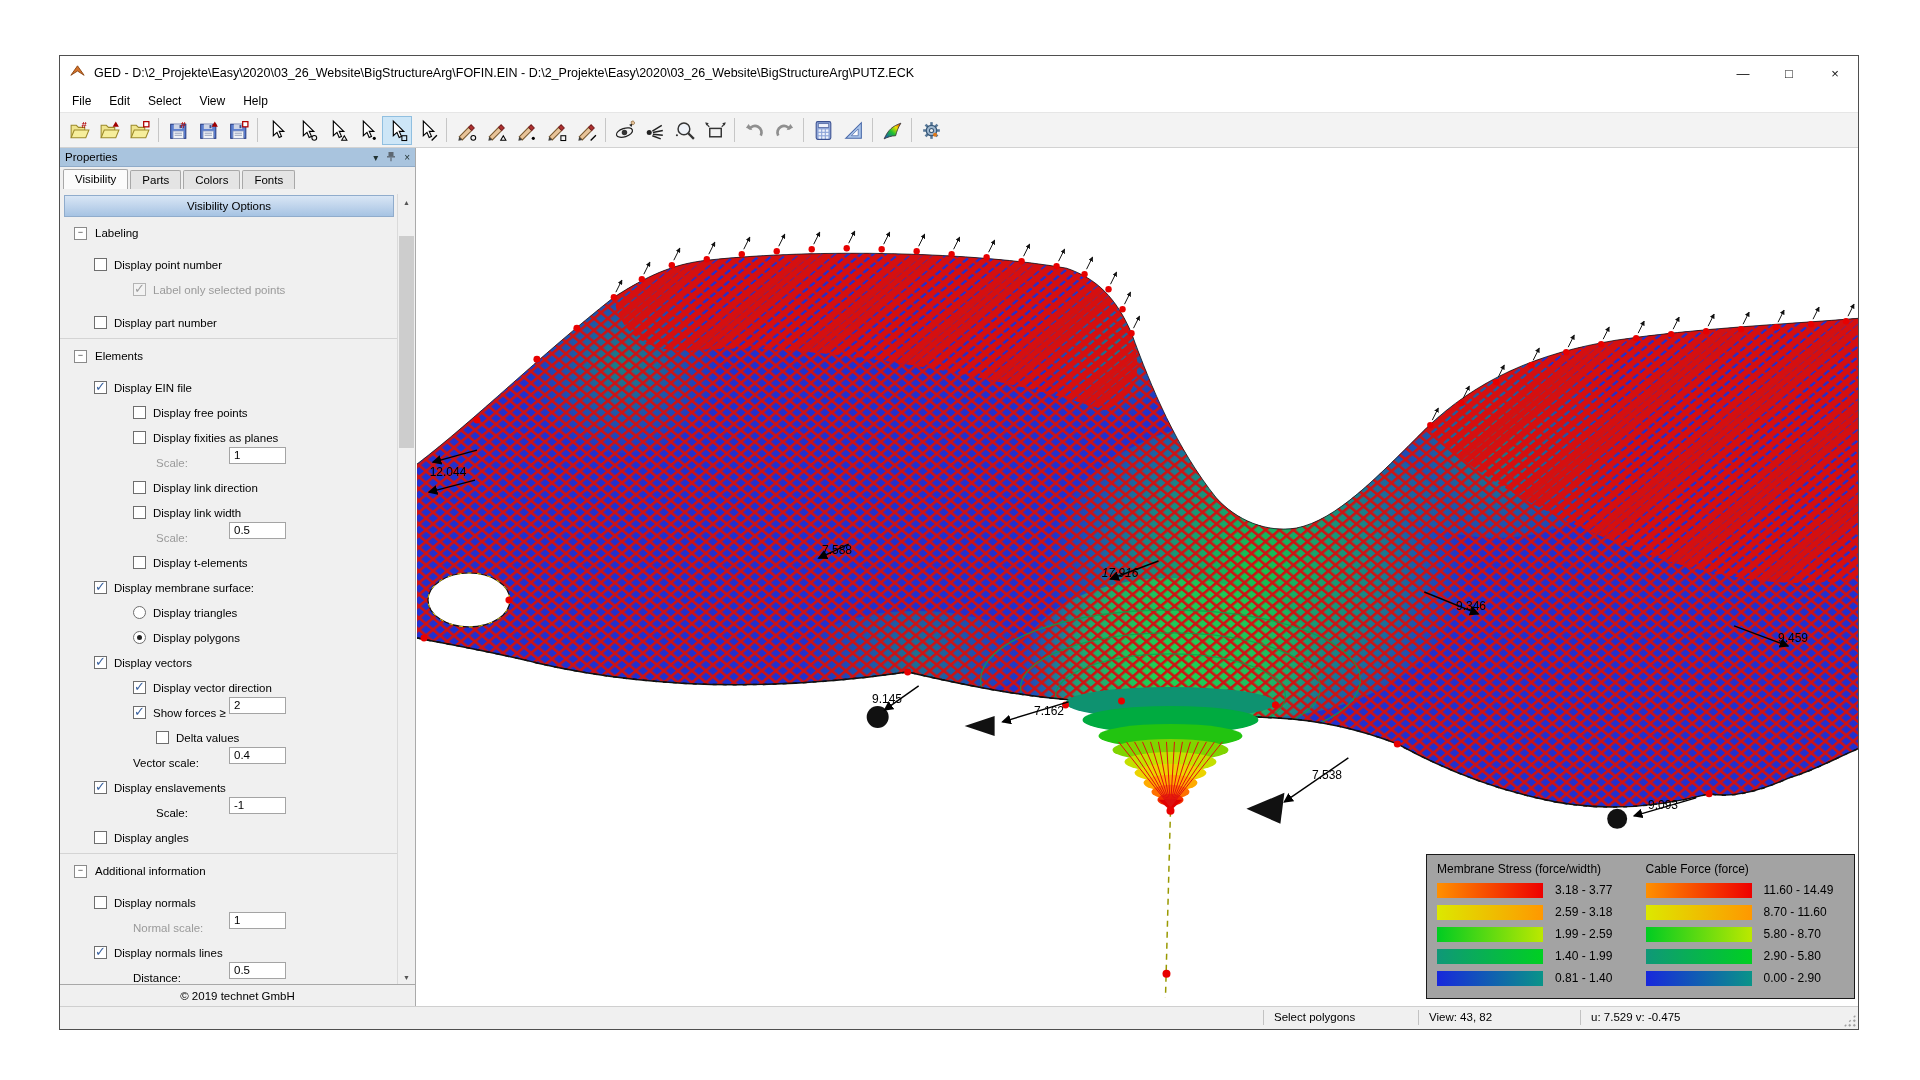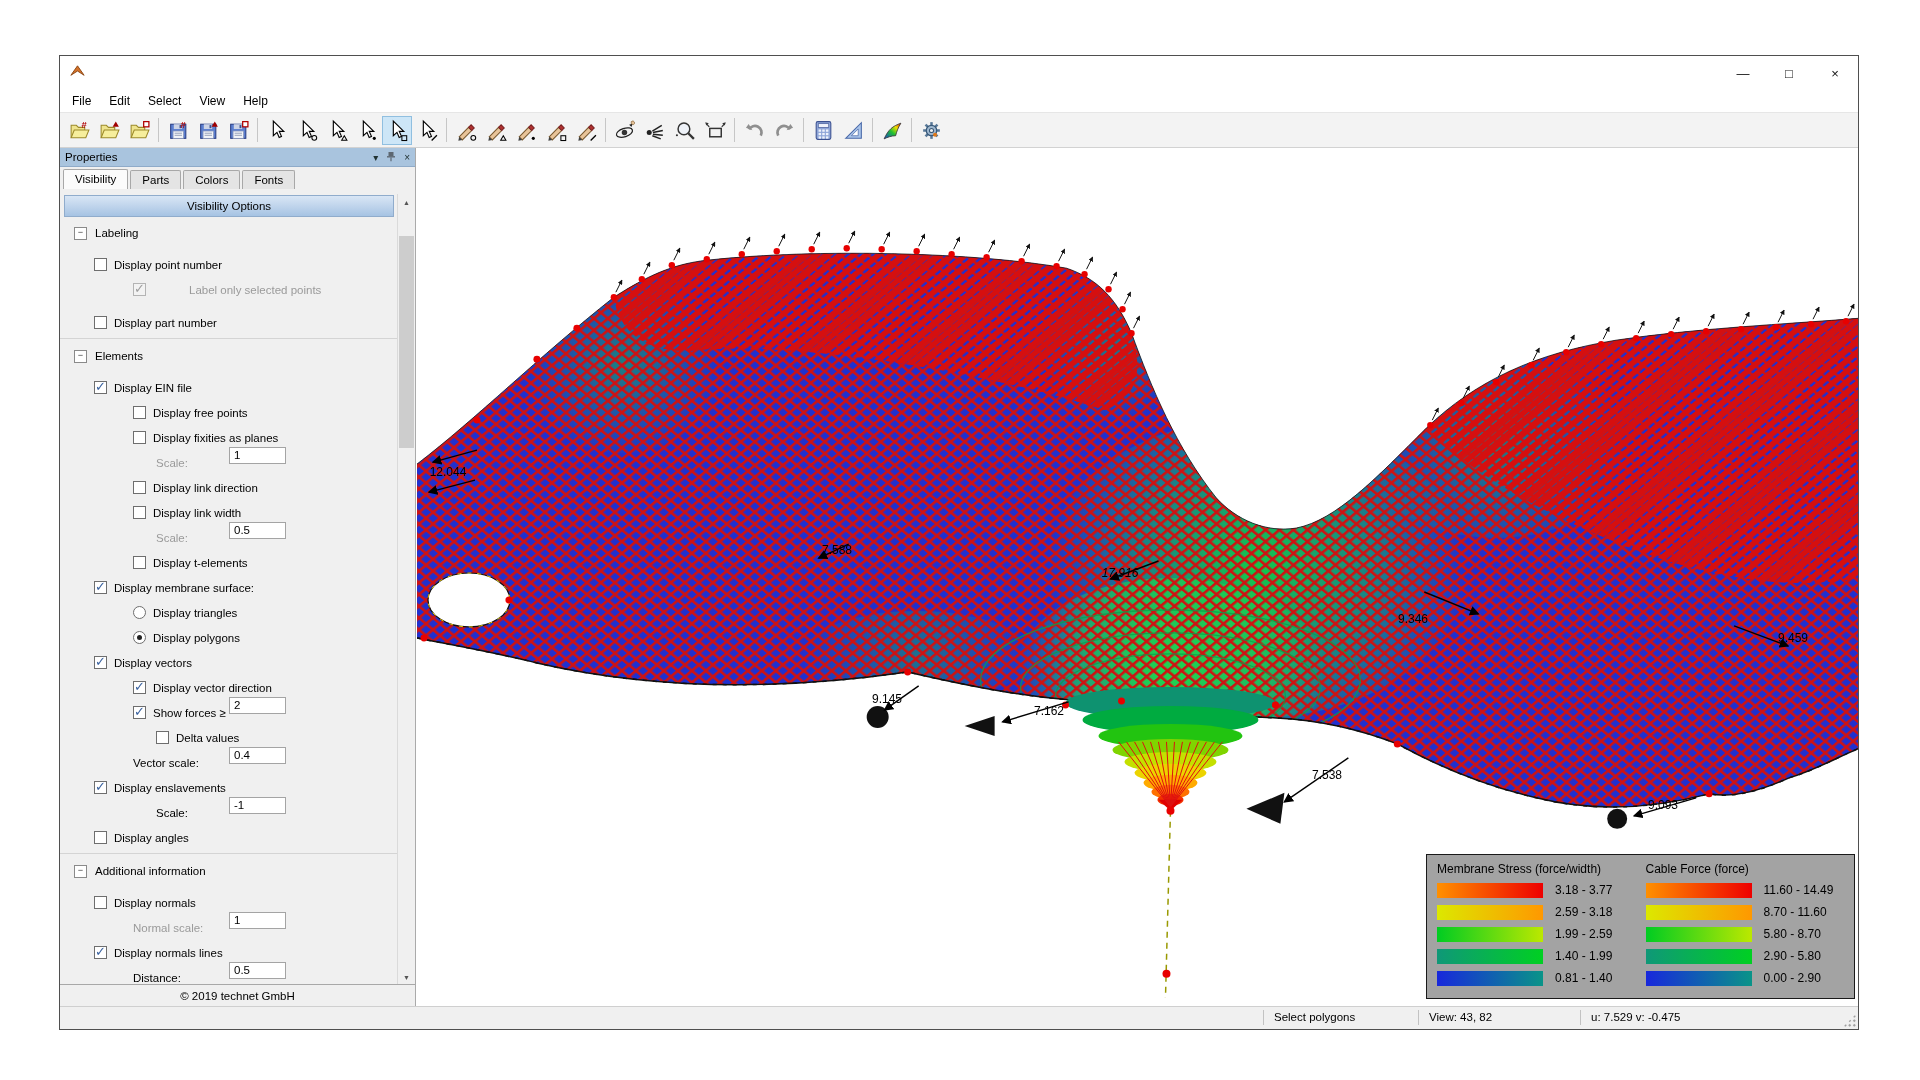--- a/index.html
+++ b/index.html
@@ -82,20 +82,21 @@
 <body>
 
 <div id="win">
 
   <div id="titlebar">
     <span>
       <svg width="17" height="17" viewBox="0 0 18 18">
           <path d="M2 13 L9 3 L16 13 L9 8.5 Z" fill="#d4722a" stroke="#8a4613" stroke-width="1"></path>
         </svg>
     </span>
+    <span class="title">GED - D:\2_Projekte\Easy\2020\03_26_Website\BigStructureArg\FOFIN.EIN - D:\2_Projekte\Easy\2020\03_26_Website\BigStructureArg\PUTZ.ECK</span>
     <span class="wctrl">
       <span class="wbtn">—</span>
       <span class="wbtn">□</span>
       <span class="wbtn">×</span>
     </span>
   </div>
 
   <div id="menubar">
       <span class="mitem">File</span>
       <span class="mitem">Edit</span>
@@ -370,21 +371,21 @@
     <div id="vo-bar">Visibility Options</div>
     <div id="panel-sections">
         <div class="sec-head">
           <span class="collapse-box">−</span>
           <span class="sec-title">Labeling</span>
         </div>
         <div class="prow ind1">
           <span class="cb"></span>
           <span class="plabel">Display point number</span>
         </div>
-        <div class="prow ind2" style="margin-bottom: 8px; gap: 36px;">
+        <div class="prow ind2" style="margin-bottom: 8px;">
           <span class="cb on dis"></span>
           <span class="plabel dis">Label only selected points</span>
         </div>
         <div class="prow ind1">
           <span class="cb"></span>
           <span class="plabel">Display part number</span>
         </div>
         <div class="sec-div"></div>
         <div class="sec-head">
           <span class="collapse-box">−</span>
@@ -710,21 +711,21 @@
           <line x1="502" y1="538" x2="468" y2="562" stroke="#000" stroke-width="1.4" marker-end="url(#ma)"></line>
           <line x1="652" y1="554" x2="586" y2="574" stroke="#000" stroke-width="1.4" marker-end="url(#ma)"></line>
           <line x1="932" y1="610" x2="868" y2="654" stroke="#000" stroke-width="1.4" marker-end="url(#ma)"></line>
           <line x1="1280" y1="650" x2="1218" y2="668" stroke="#000" stroke-width="1.4" marker-end="url(#ma)"></line>
         </g>
     </svg>
     <div id="labels-layer">
         <span class="flabel" style="left: 31px; top: 324px;">12.044</span>
         <span class="flabel" style="left: 420px; top: 402px;">7.588</span>
         <span class="flabel" style="left: 703px; top: 425px; font-style: italic;">17.916</span>
-        <span class="flabel" style="left: 996px; top: 458px; margin-top: 13px;">9.346</span>
+        <span class="flabel" style="left: 1054px; top: 458px;">9.346</span>
         <span class="flabel" style="left: 1376px; top: 490px;">9.459</span>
         <span class="flabel" style="left: 470px; top: 551px;">9.145</span>
         <span class="flabel" style="left: 632px; top: 563px;">7.162</span>
         <span class="flabel" style="left: 910px; top: 627px;">7.538</span>
         <span class="flabel" style="left: 1246px; top: 657px;">9.093</span>
       </div>
 
     <div id="legend">
         <div class="lg-col">
           <div class="lg-title">Membrane Stress (force/width)</div>

